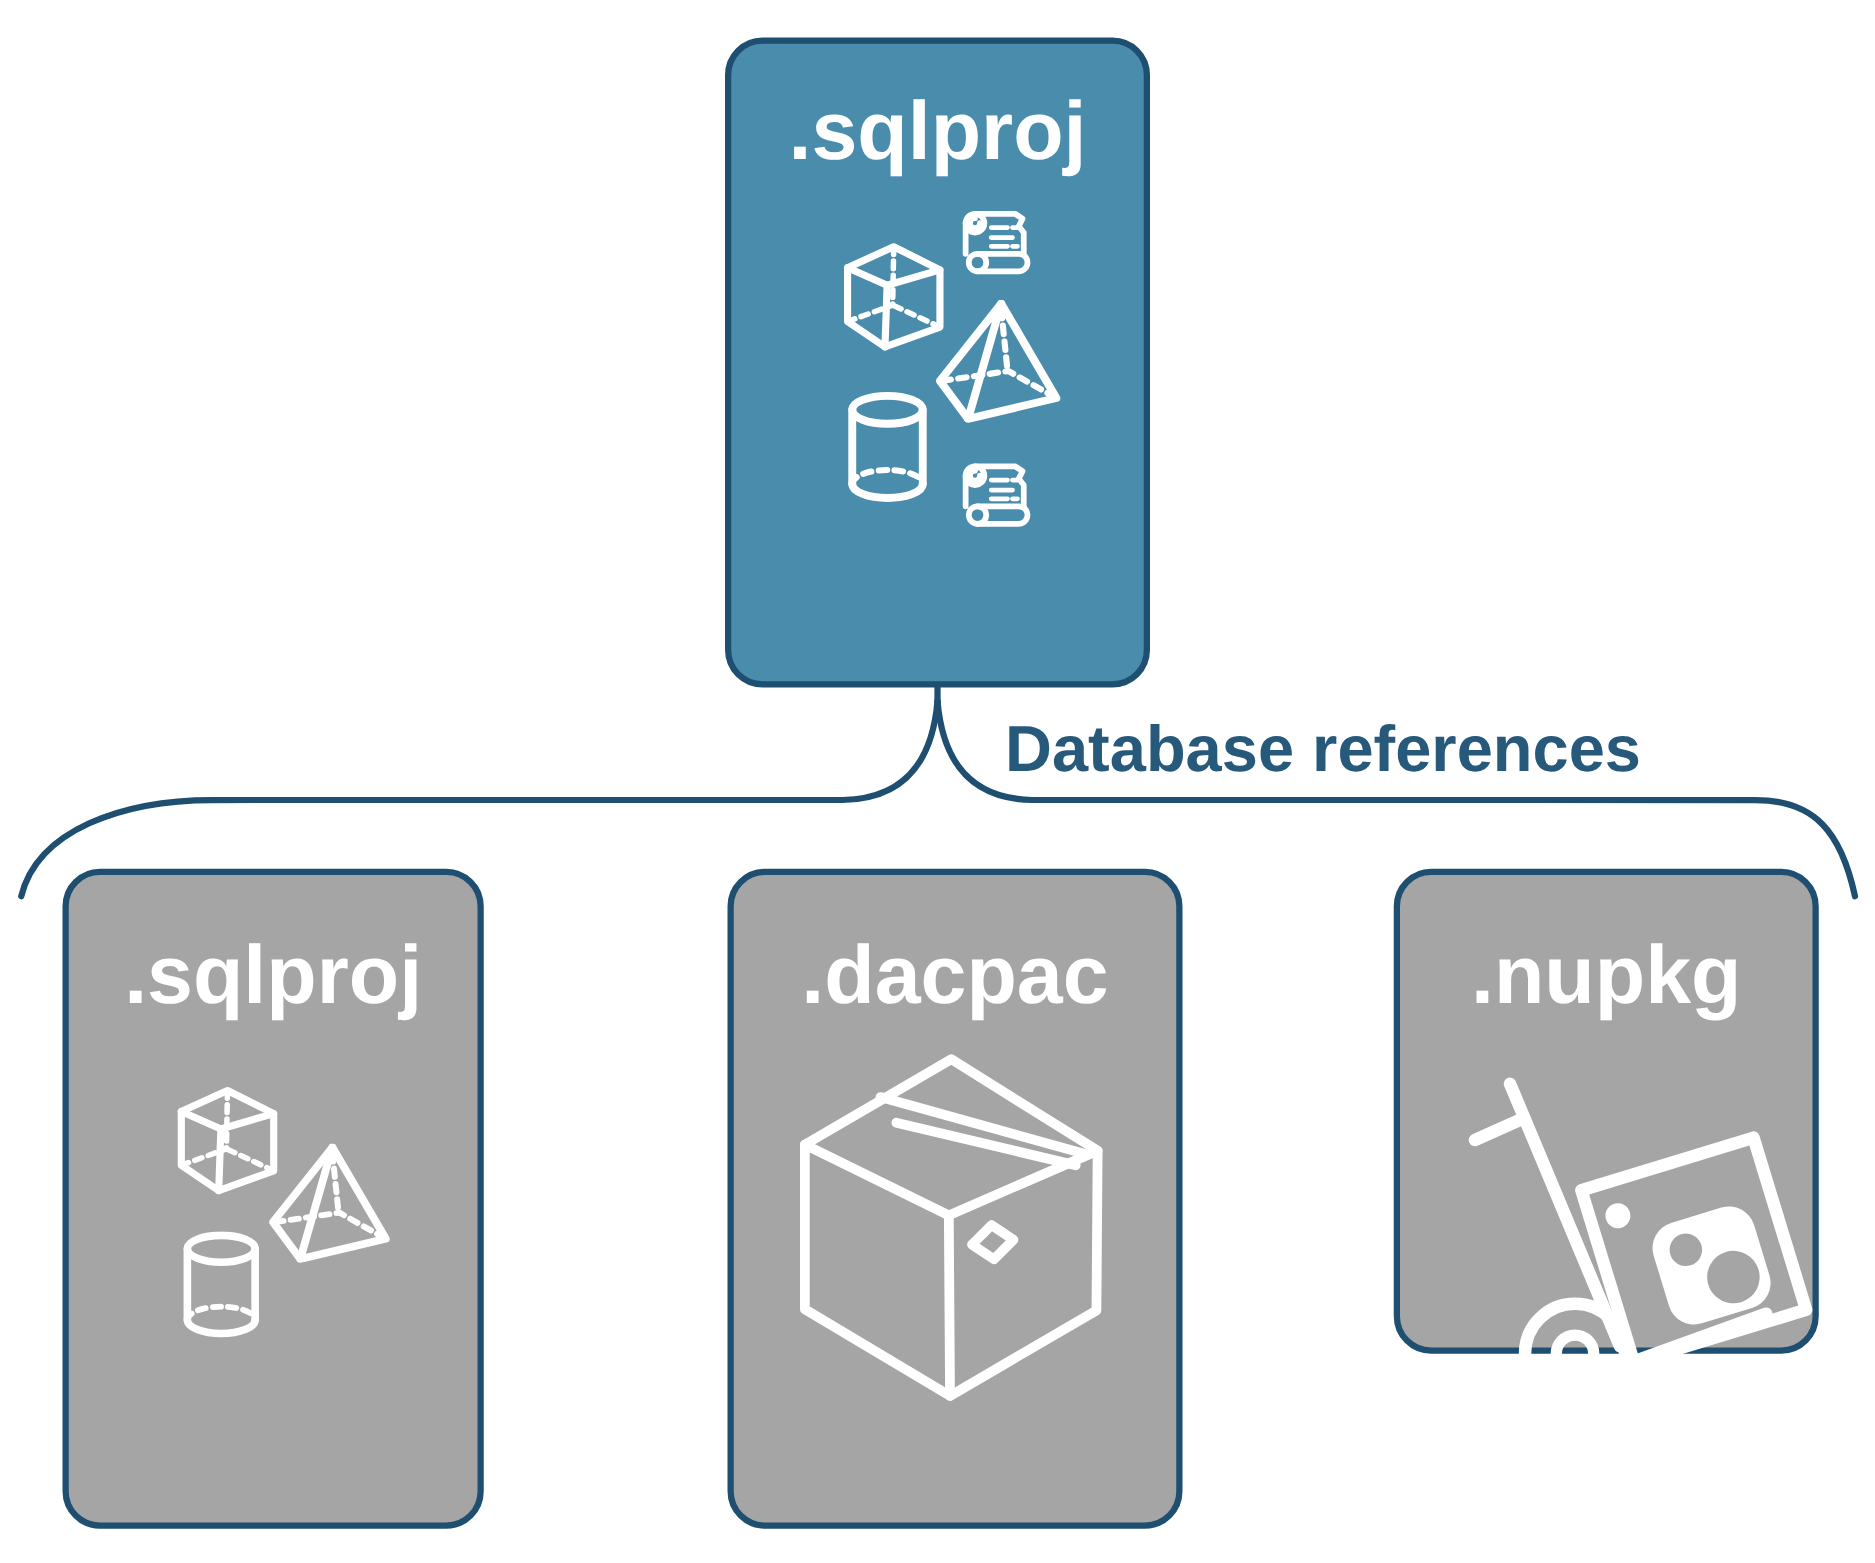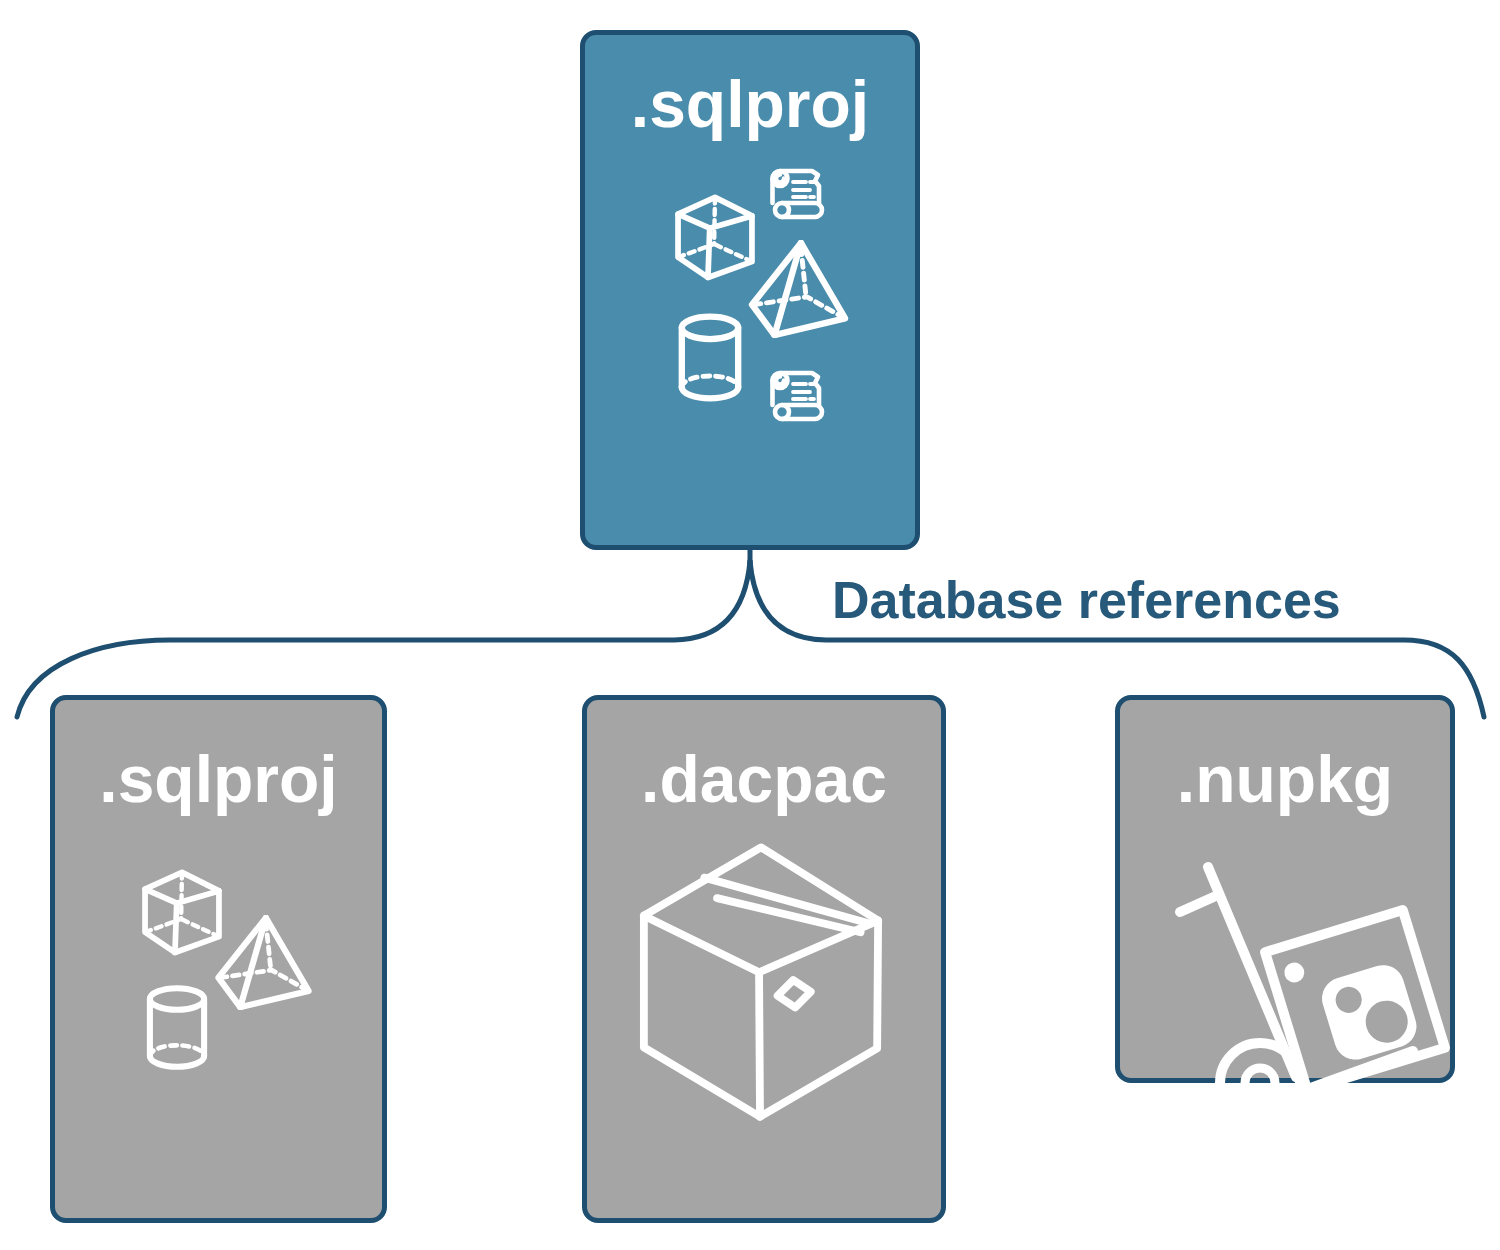--- a/index.html
+++ b/index.html
@@ -1,32 +1,32 @@
 <!DOCTYPE html>
 <html><head>
 <meta charset="utf-8">
 <style>
   html,body{margin:0;padding:0;background:#ffffff;}
   .canvas{
     position:relative;width:1500px;height:1250px;background:#ffffff;
     font-family:"Liberation Sans",sans-serif;overflow:hidden;
   }
-  .node{position:absolute;border:5px solid #1e4e70;border-radius:16px;box-sizing:border-box;}
+  .node{position:absolute;border:5px solid #1e4e70;border-radius:30px;box-sizing:border-box;}
   .node.teal{background:#4a8cac;}
   .node.gray{background:#a5a5a5;}
   .node-title{
     text-align:center;font-weight:bold;color:#ffffff;font-size:66px;letter-spacing:0;
     line-height:1;white-space:nowrap;
   }
   .node.teal .node-title{margin-top:36px;}
   .node.gray .node-title{margin-top:46px;}
   .icon{position:absolute;}
   .overlay{position:absolute;left:0;top:0;width:1500px;height:1250px;pointer-events:none;}
   .connector-label{
-    position:absolute;left:832px;top:572px;font-weight:bold;font-size:52px;color:#27597b;
+    position:absolute;left:804px;top:572px;font-weight:bold;font-size:52px;color:#27597b;
     white-space:nowrap;line-height:1.1;
   }
   .stroke-ic{fill:none;stroke:#ffffff;stroke-linecap:round;stroke-linejoin:round;}
 </style>
 </head>
 <body>
 
 <div class="canvas">
 
   <svg class="overlay" viewBox="0 0 1500 1250">

